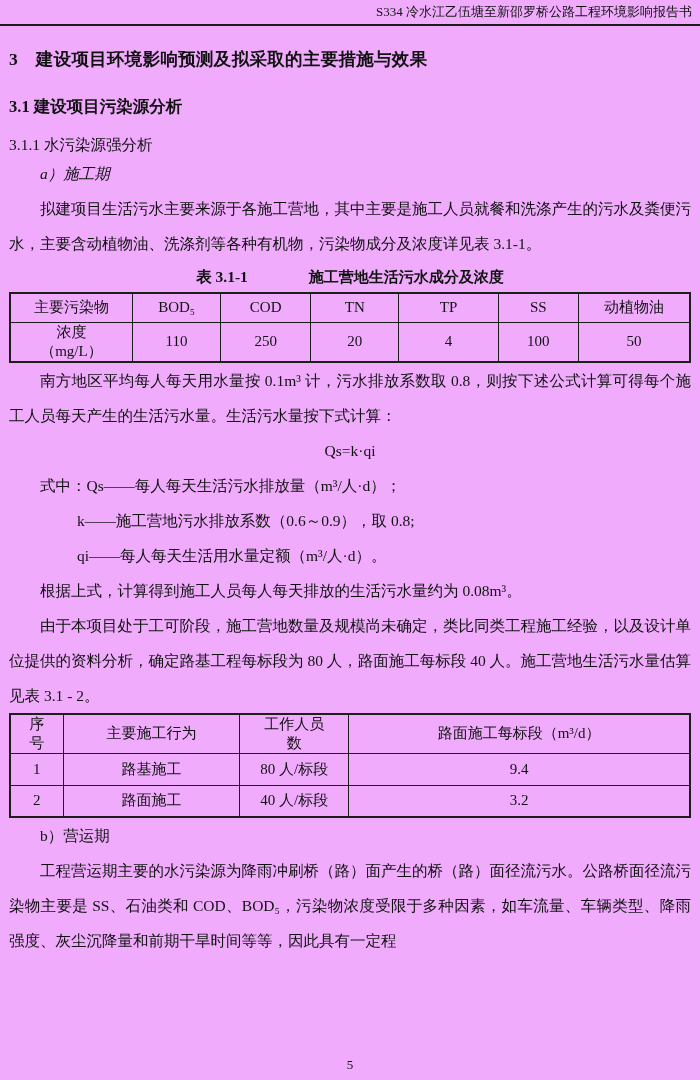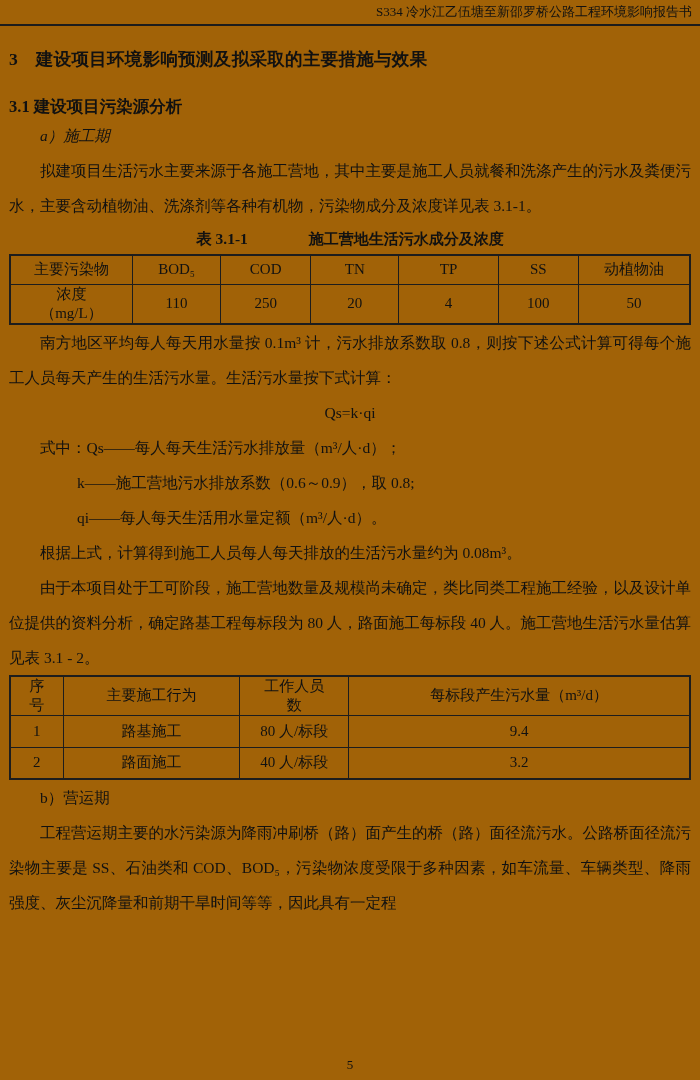--- a/index.html
+++ b/index.html
@@ -1,19 +1,19 @@
 <!DOCTYPE html>
 <html><head>
 <meta charset="utf-8">
 <style>
   * { margin:0; padding:0; box-sizing:border-box; }
   html,body { background:#ffffff; }
   .page {
     width:700px; height:1080px; position:relative; overflow:hidden;
-    background:#a16207; color:#111;
+    background:#f0abfc; color:#111;
     font-family:"Liberation Serif","DejaVu Serif",serif;
   }
   .header {
     padding:3px 8px 3px 0; text-align:right;
     font-size:13px; line-height:18px;
     border-bottom:2.5px solid #1c1c1c;
   }
   .h1 { margin:21px 9px 0; font-size:17.5px; font-weight:bold; letter-spacing:.3px; }
   .h2 { margin:25px 9px 0; font-size:16.5px; font-weight:bold; }
   .h3 { margin:17px 9px 0; font-size:15.5px; font-weight:normal; }
@@ -48,20 +48,21 @@
 <body>
 
 <div class="page">
 
   <div class="header">
     <span>S334 冷水江乙伍塘至新邵罗桥公路工程环境影响报告书</span>
   </div>
 
   <div class="h1">3　建设项目环境影响预测及拟采取的主要措施与效果</div>
   <div class="h2">3.1 建设项目污染源分析</div>
+  <div class="h3">3.1.1  水污染源强分析</div>
 
   <div class="body">
 
     <p class="indent sub-a">a）施工期</p>
 
     <p class="indent">拟建项目生活污水主要来源于各施工营地，其中主要是施工人员就餐和洗涤产生的污水及粪便污水，主要含动植物油、洗涤剂等各种有机物，污染物成分及浓度详见表 3.1-1。</p>
 
     <div class="caption">
       <span class="cap-no">表 3.1-1</span><span class="cap-title">施工营地生活污水成分及浓度</span>
     </div>
@@ -116,21 +117,21 @@
         <col style="width:7.8%">
           <col style="width:26%">
           <col style="width:16%">
           <col style="width:50.2%">
       </colgroup>
       <tbody>
           <tr>
         <td>序号</td>
         <td>主要施工行为</td>
         <td>工作人员数</td>
-        <td>每标段产生污水量（m³/d）</td>
+        <td>路面施工每标段（m³/d）</td>
       </tr>
       <tr>
         <td>1</td>
         <td>路基施工</td>
         <td>80 人/标段</td>
         <td>9.4</td>
       </tr>
       <tr>
         <td>2</td>
         <td>路面施工</td>

